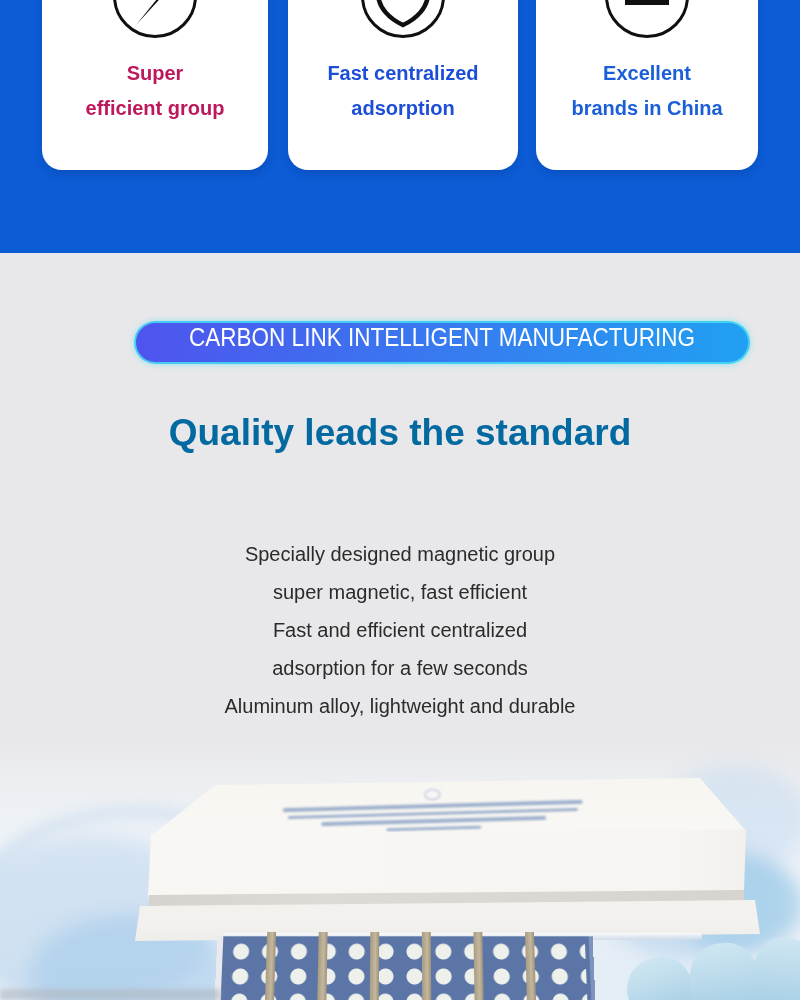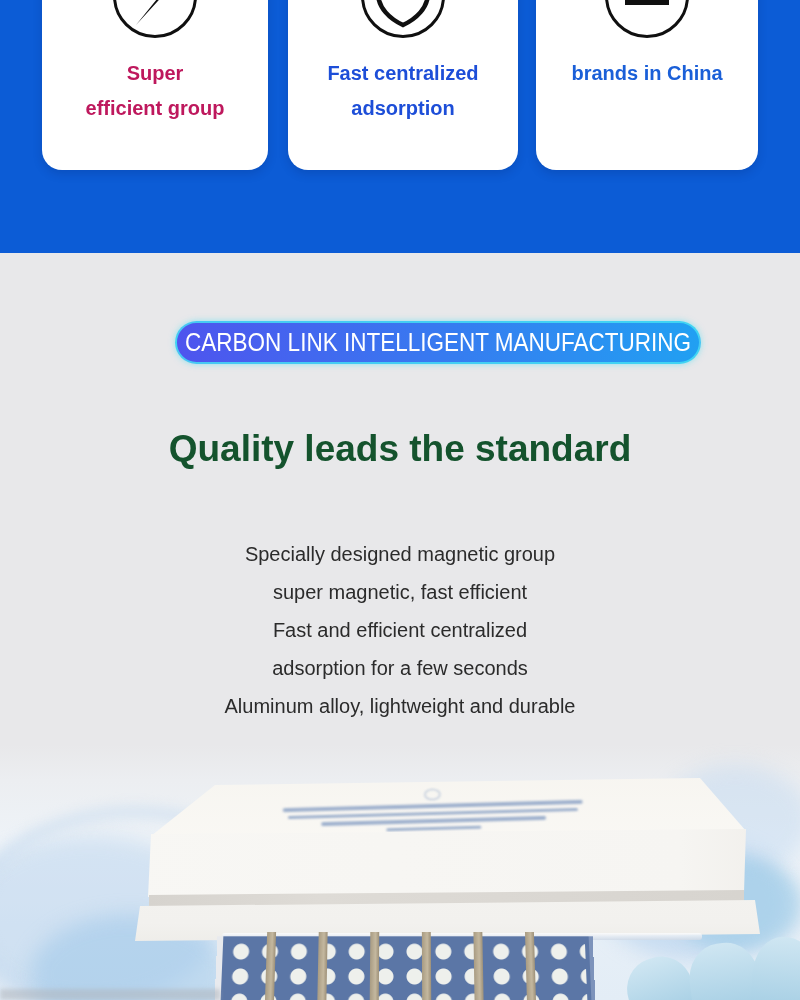--- a/index.html
+++ b/index.html
@@ -12,25 +12,25 @@
         box-shadow:0 4px 10px rgba(0,30,90,.18);}
   .card1{left:42px;width:226px;}
   .card2{left:288px;width:230px;}
   .card3{left:536px;width:222px;}
   .icon-circle{position:absolute;left:50%;transform:translateX(-50%);top:16px;width:78px;height:78px;
         border:3px solid #101010;border-radius:50%;background:#fff;display:flex;align-items:center;justify-content:center;}
   .card-text{position:absolute;left:0;top:118px;width:100%;text-align:center;
         font-size:20px;font-weight:bold;line-height:35px;}
 
   
-  .badge{position:absolute;left:134px;top:321px;width:526px;height:43px;border-radius:22px;
-        display:flex;align-items:center;justify-content:center;
+  .badge{position:absolute;left:134px;top:321px;width:616px;height:43px;border-radius:22px;
+        display:flex;justify-content:center;
         border:2px solid rgba(69,221,243,.85);
         box-shadow:0 0 6px rgba(69,221,243,.55);
-        color:#ffffff;font-size:25px;box-sizing:border-box;white-space:nowrap;margin-left:41px;}
+        color:#ffffff;font-size:25px;box-sizing:border-box;white-space:nowrap;}
   .badge span{display:inline-block;transform:scaleX(.9);}
   .heading{position:absolute;left:0;top:410px;width:800px;text-align:center;
         font-size:37px;font-weight:bold;line-height:45px;}
   .body-copy{position:absolute;left:0;top:535px;width:800px;text-align:center;
         font-size:20px;line-height:38px;color:#2b2b2b;}
 
   
   .photo{position:absolute;left:0;top:745px;width:800px;height:255px;
         background:linear-gradient(180deg,#e8e8ea 0%,#eceef1 14%,#eef3f8 38%,#e7eff7 70%,#e3edf6 100%);}
   .glass-blob{position:absolute;border-radius:50%;filter:blur(10px);}
@@ -111,30 +111,31 @@
     </div>
 
     <div class="card card3">
       <div class="icon-circle">
         <svg width="78" height="78" viewBox="0 0 78 78">
           <path d="M34 4 h10 v12 c0 2 2 4 4 6 c5 3 7 7 7 12 H23 c0 -5 2 -9 7 -12 c2 -2 4 -4 4 -6 Z" fill="#101010"></path>
           <path d="M21 38 h36 a4 4 0 0 1 4 4 v6 H17 v-6 a4 4 0 0 1 4 -4 Z" fill="#101010"></path>
         </svg>
       </div>
       <div class="card-text" style="color:#1a5fd8;">
+        <div>Excellent</div>
         <div>brands in China</div>
       </div>
     </div>
   </div>
 
   <div class="badge" style="background:linear-gradient(90deg,#4e54ee,#21a0f2);">
     <span>CARBON LINK INTELLIGENT MANUFACTURING</span>
   </div>
 
-  <div class="heading" style="color:#14532d;margin-top:16px;">
+  <div class="heading" style="color:#0369a1;">
     <div>Quality leads the standard</div>
   </div>
 
   <div class="body-copy">
     <div>Specially designed magnetic group</div>
     <div>super magnetic, fast efficient</div>
     <div>Fast and efficient centralized</div>
     <div>adsorption for a few seconds</div>
     <div>Aluminum alloy, lightweight and durable</div>
   </div>

